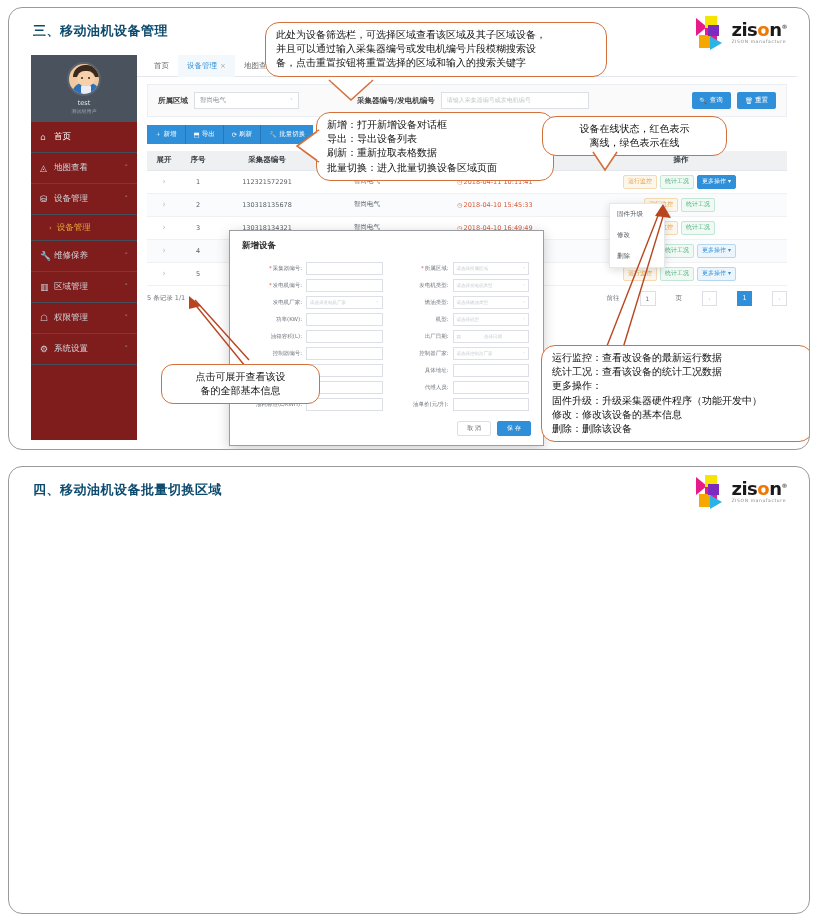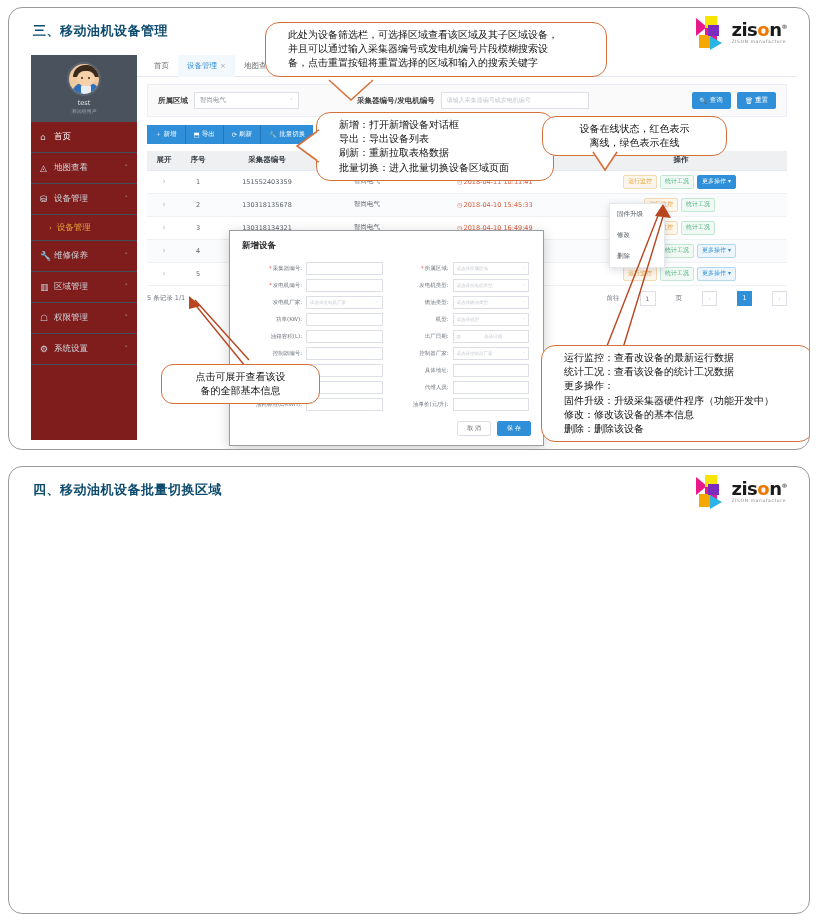--- a/index.html
+++ b/index.html
@@ -173,21 +173,21 @@
   .fin.ph .chev { font-size: 5px; color: #d2d5d9; }
   .modal-foot { position: absolute; right: 12px; bottom: 9px; display: flex; gap: 6px; }
   .mb { height: 15px; padding: 0 9px; font-size: 6px; display: inline-flex; align-items: center; border-radius: 2px; }
   .mb-cancel { border: 1px solid #dcdfe6; color: #606266; background: #fff; }
   .mb-save { background: #2f8fd8; color: #fff; border: 1px solid #2f8fd8; }
 
   
   .callout {
     position: absolute; background: #fff;
     border: 1.6px solid #d4703a; border-radius: 14px;
-    z-index: 60; padding: 5px 22px;
+    z-index: 60; padding: 5px 10px;
     font-family: "DejaVu Serif", "Liberation Serif", serif;
     font-size: 10px; color: #111; line-height: 1.42;
     white-space: pre-line;
   }
   .callout.plain { border-radius: 12px; }
   .tail { position: absolute; z-index: 61; }
   .tail svg { display: block; overflow: visible; }
   .arrow { position: absolute; z-index: 59; }
   .arrow svg { display: block; overflow: visible; }
 
@@ -340,21 +340,21 @@
             <th>采集器编号</th>
             <th>所属区域</th>
             <th>最近上线时间</th>
             <th>操作</th>
           </tr>
             </thead>
           <tbody>
             <tr>
               <td><span class="expand-ic">›</span></td>
               <td>1</td>
-              <td>151552403359</td>
+              <td>112321572291</td>
               <td>智尚电气</td>
               <td><span class="time-red"><span class="clock">◷</span><span>2018-04-11 10:11:41</span></span></td>
               <td>
                 <span class="tag tag-warn">运行监控</span><span class="tag tag-succ">统计工况</span><span class="tag tag-blue"><span>更多操作</span> ▾</span>
               </td>
             </tr>
             <tr class="alt">
               <td><span class="expand-ic">›</span></td>
               <td>2</td>
               <td>130318135678</td>

